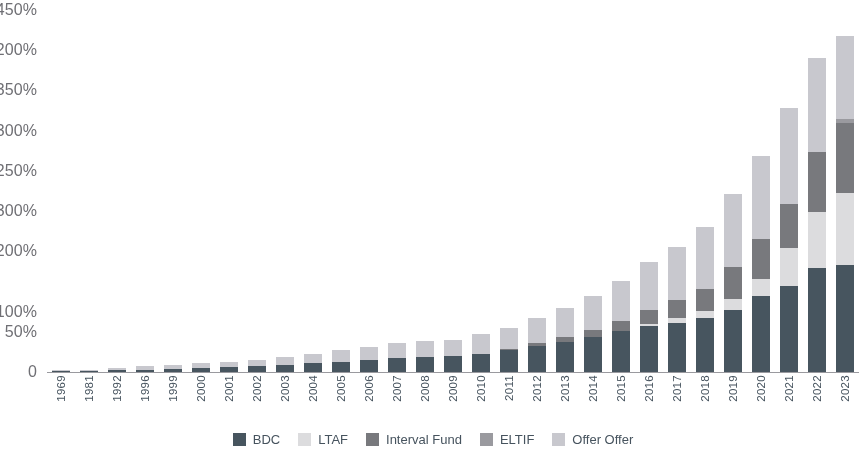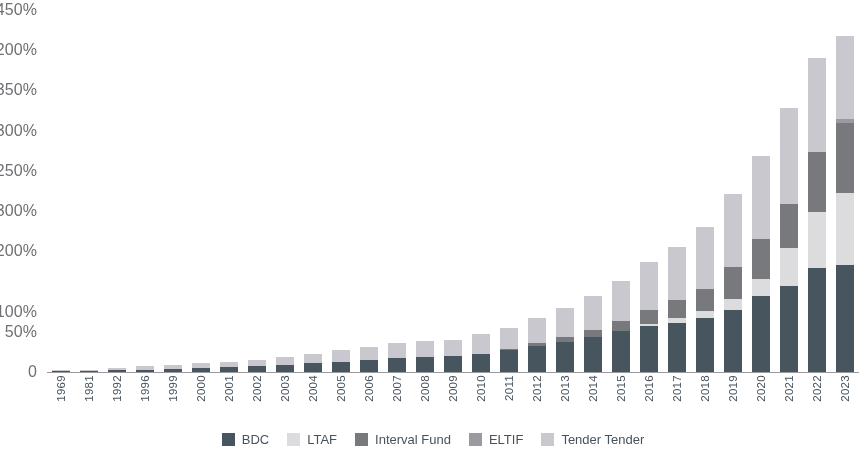--- a/index.html
+++ b/index.html
@@ -455,17 +455,17 @@
       <div class="legend-item">
         <span class="legend-swatch" style="background: rgb(120, 121, 125);"></span>
         <span class="legend-label">Interval Fund</span>
       </div>
       <div class="legend-item">
         <span class="legend-swatch" style="background: rgb(154, 154, 159);"></span>
         <span class="legend-label">ELTIF</span>
       </div>
       <div class="legend-item">
         <span class="legend-swatch" style="background: rgb(200, 200, 206);"></span>
-        <span class="legend-label">Tender Tender</span>
+        <span class="legend-label">Offer Offer</span>
       </div>
     </div>
 
 </div>
 
 </body></html>

